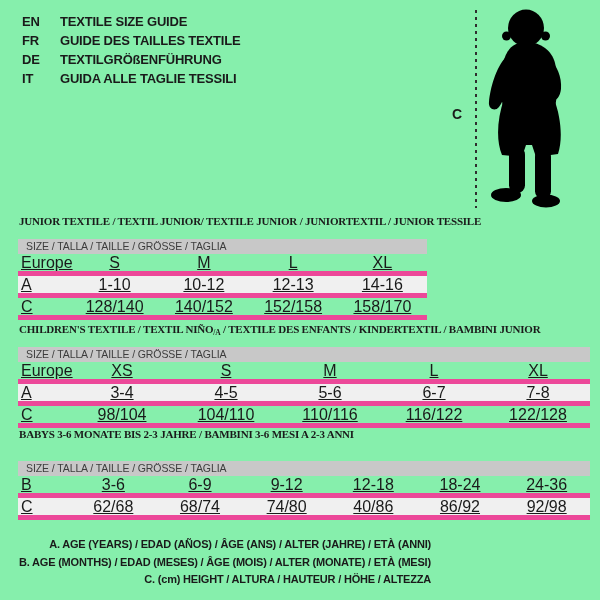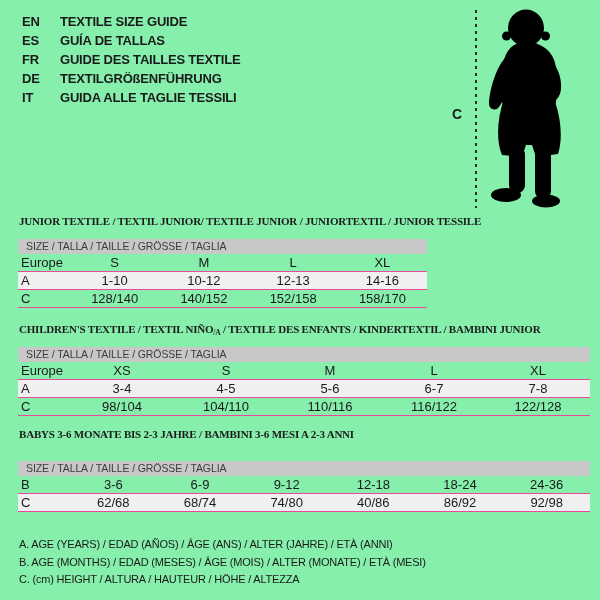--- a/index.html
+++ b/index.html
@@ -32,44 +32,40 @@
   #babies-title{top:427px;line-height:15px;}
   
   .size-table{position:absolute;left:18px;}
   #junior-table{top:239px;width:409px;}
   #children-table{top:347px;width:572px;}
   #babies-table{top:461px;width:572px;}
   .size-bar{
     height:15px;line-height:15px;background:var(--table-header-bg);
     color:#3c3c3c;font-size:10.5px;padding-left:8px;letter-spacing:-0.1px;
   }
-  .tr{display:grid;height:17px;align-items:center;font-size:13px;border-bottom:1px solid #ec4899;}
+  .tr{display:grid;height:17px;align-items:center;font-size:16px;border-bottom:5px solid #ec4899;text-decoration:underline;}
   .cols-4{grid-template-columns:52px repeat(4,1fr);}
   .cols-5{grid-template-columns:52px repeat(5,1fr);}
   .cols-6{grid-template-columns:52px repeat(6,1fr);}
   .tr.alt{background:var(--row-alt-bg);}
   .td{text-align:center;white-space:nowrap;}
   .td.rowlabel{text-align:left;padding-left:3px;}
   
-  .legend{position:absolute;left:19px;top:536px;font-size:11px;font-weight:normal;letter-spacing:-0.2px;}
+  .legend{position:absolute;left:19px;top:536px;font-size:11px;font-weight:bold;letter-spacing:-0.2px;text-align:right;}
   .legend-line{height:17.5px;line-height:17.5px;white-space:nowrap;}
 </style>
 </head>
 <body>
 
 <div id="canvas">
 
   <div class="lang-list">
     <div class="lang-row">
       <span class="lang-code">EN</span>
       <span class="lang-label">TEXTILE SIZE GUIDE</span>
-    </div>
-    <div class="lang-row">
-      <span class="lang-code">ES</span>
-      <span class="lang-label">GUÍA DE TALLAS</span>
     </div>
     <div class="lang-row">
       <span class="lang-code">FR</span>
       <span class="lang-label">GUIDE DES TAILLES TEXTILE</span>
     </div>
     <div class="lang-row">
       <span class="lang-code">DE</span>
       <span class="lang-label">TEXTILGRÖßENFÜHRUNG</span>
     </div>
     <div class="lang-row">

